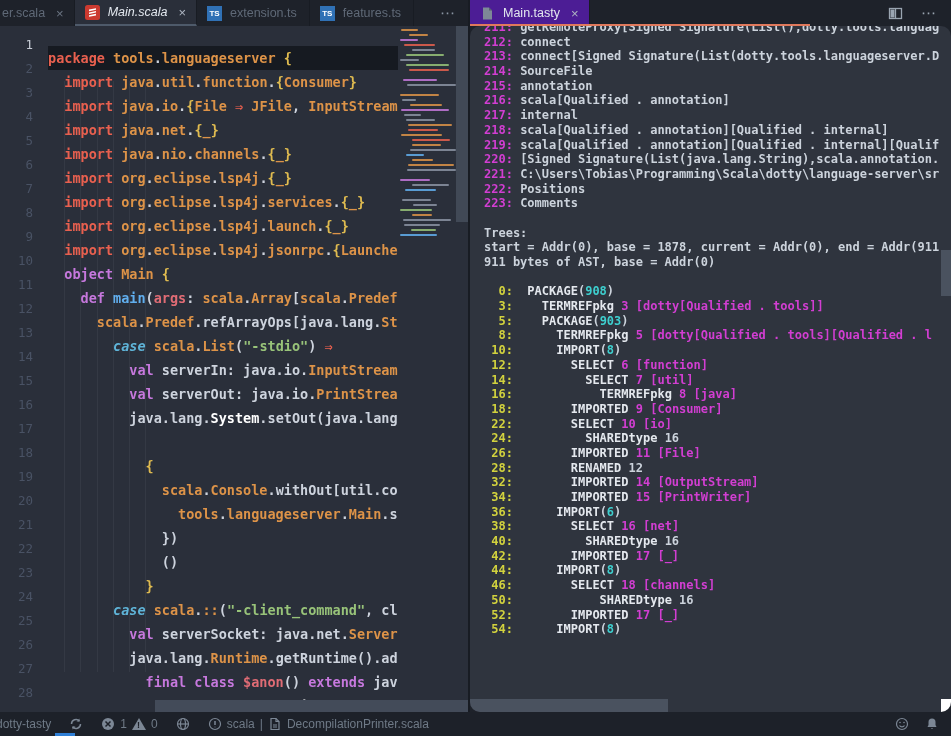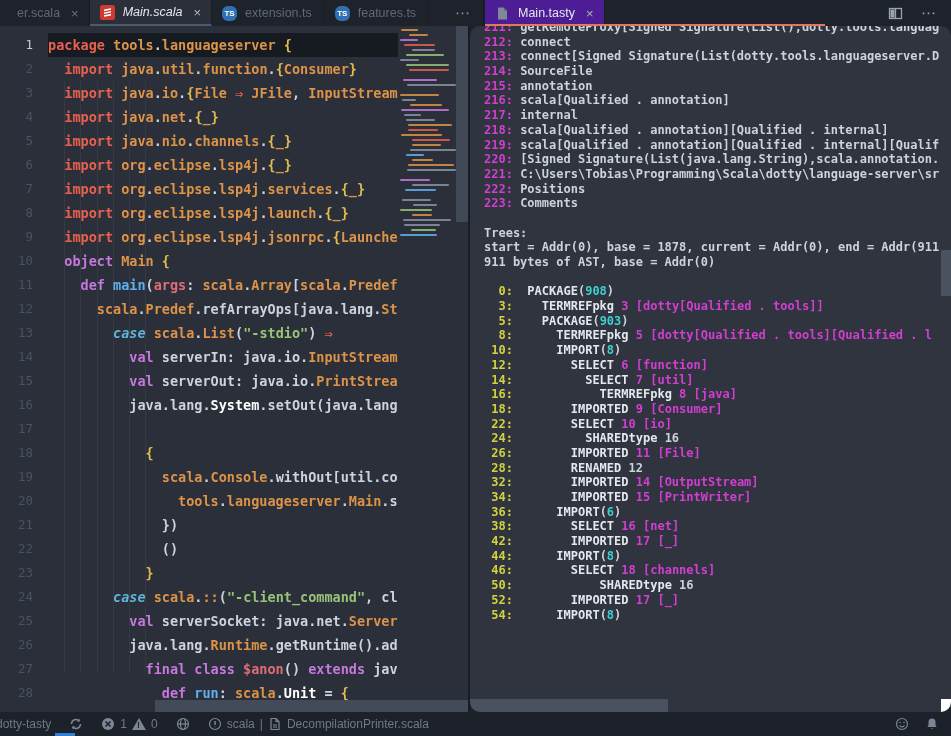--- a/index.html
+++ b/index.html
@@ -1,53 +1,53 @@
 <!DOCTYPE html>
 <html><head>
 <meta charset="utf-8">
 <style>
   * { margin:0; padding:0; box-sizing:border-box; }
   html,body { width:951px; height:736px; overflow:hidden; background:#1e222a;
               font-family:"Liberation Sans", sans-serif; }
   .window { width:951px; height:736px; display:flex; flex-direction:column; position:relative; }
 
   
-  .tabs-row { height:26px; display:flex; background:#1e222a; flex:none;padding-left:15px; }
+  .tabs-row { height:26px; display:flex; background:#1e222a; flex:none; }
   .tab-group { display:flex; align-items:stretch; position:relative; }
   .tab-group.left { width:470px; border-right:2px solid #181c23; }
   .tab-group.right { flex:1; }
   .tab { display:flex; align-items:center; padding:0 10px; font-size:12.5px; color:#5f6977;
          background:#1e222a; border-right:1px solid #181c23; cursor:pointer; white-space:nowrap; }
   .tab.active-left { background:#2a2f3a; color:#e3e8ef; border-bottom:2px solid #4e5a6a; }
   .tab.active-right { background:#4c1d95; color:#e3e8ef; }
   .tab.italic .tab-label { font-style:italic; }
   .tab.clip { margin-left:-20px; padding-left:20px; }
   .tab-label { margin:0 2px; }
   .tab-close { margin-left:9px; font-size:13px; color:#6a7482; line-height:1; }
   .tab.active-left .tab-close, .tab.active-right .tab-close { color:#aeb6c2; }
   .tab-icon { width:15px; height:15px; margin-right:6px; flex:none; display:inline-block; }
-  .ts-badge { width:15px; height:15px; background:#3071b5; border-radius:6px; color:#fff;
+  .ts-badge { width:15px; height:15px; background:#3071b5; border-radius:0; color:#fff;
               font-size:8px; font-weight:bold; display:flex; align-items:center; justify-content:center; }
   .more-btn { margin-left:auto; color:#8a94a2; font-size:15px; display:flex; align-items:center;
               padding:0 12px; cursor:pointer; letter-spacing:1px; }
   .right-actions { margin-left:auto; display:flex; align-items:center; gap:4px; padding-right:8px; }
   .action-btn { color:#9aa5b1; display:flex; align-items:center; padding:0 7px; cursor:pointer; font-size:15px; }
   .active-underline-right { position:absolute; left:0; bottom:0; width:340px; height:2px; background:#e0795c; }
 
   
   .main { flex:1; display:flex; position:relative; min-height:0; }
 
   .left-editor { width:470px; position:relative; background:#2a2f3a; overflow:hidden;
                  border-right:2px solid #181c23; flex:none; }
   .gutter { position:absolute; left:0; top:0; bottom:12px; width:48px; padding-top:7px;
             font-family:"DejaVu Sans Mono", monospace; font-size:12.5px; color:#495264; }
   .gutter .ln { height:24px; line-height:24px; text-align:right; padding-right:15px; }
   .gutter .ln.cur { color:#c8cdd6; }
   .code { position:absolute; left:48px; top:0; width:350px; bottom:12px; overflow:hidden;
-          padding-top:7px; font-family:"DejaVu Sans Mono", monospace; font-size:13.5px; font-weight:bold; }
+          padding-top:20px; font-family:"DejaVu Sans Mono", monospace; font-size:13.5px; font-weight:bold; }
   .code .line { height:24px; line-height:24px; white-space:pre; color:#cdd3dd; }
   .code .line.cur { background:#161a21; }
   .indent-guides { position:absolute; left:48px; top:55px; bottom:40px; width:350px; pointer-events:none; }
   .indent-guides i { position:absolute; top:0; bottom:0; width:1px; background:rgba(255,255,255,0.05); }
 
   .kw { color:#e8604f; } .id { color:#dd9348; } .br { color:#dfbb50; }
   .pu { color:#c678dd; } .fn { color:#61afef; } .pr { color:#e06c75; }
   .st { color:#98c379; } .cy { color:#ffffff; } .pl { color:#cdd3dd; }
   .ca { color:#5fb4d8; font-style:italic; } .ar { color:#e8604f; }
 
@@ -293,20 +293,21 @@
           <div class="row"><span class="a"> 16:</span><span class="w">            </span><span class="t">TERMREFpkg</span><span class="w"> </span><span class="m">8</span><span class="w"> </span><span class="m">[java]</span></div>
           <div class="row"><span class="a"> 18:</span><span class="w">        </span><span class="t">IMPORTED</span><span class="w"> </span><span class="m">9</span><span class="w"> </span><span class="m">[Consumer]</span></div>
           <div class="row"><span class="a"> 22:</span><span class="w">        </span><span class="t">SELECT</span><span class="w"> </span><span class="m">10</span><span class="w"> </span><span class="m">[io]</span></div>
           <div class="row"><span class="a"> 24:</span><span class="w">          </span><span class="t">SHAREDtype</span><span class="w"> </span><span class="w">16</span></div>
           <div class="row"><span class="a"> 26:</span><span class="w">        </span><span class="t">IMPORTED</span><span class="w"> </span><span class="m">11</span><span class="w"> </span><span class="m">[File]</span></div>
           <div class="row"><span class="a"> 28:</span><span class="w">        </span><span class="t">RENAMED</span><span class="w"> </span><span class="w">12</span></div>
           <div class="row"><span class="a"> 32:</span><span class="w">        </span><span class="t">IMPORTED</span><span class="w"> </span><span class="m">14</span><span class="w"> </span><span class="m">[OutputStream]</span></div>
           <div class="row"><span class="a"> 34:</span><span class="w">        </span><span class="t">IMPORTED</span><span class="w"> </span><span class="m">15</span><span class="w"> </span><span class="m">[PrintWriter]</span></div>
           <div class="row"><span class="a"> 36:</span><span class="w">      </span><span class="t">IMPORT</span><span class="w">(</span><span class="l">6</span><span class="w">)</span></div>
           <div class="row"><span class="a"> 38:</span><span class="w">        </span><span class="t">SELECT</span><span class="w"> </span><span class="m">16</span><span class="w"> </span><span class="m">[net]</span></div>
+          <div class="row"><span class="a"> 40:</span><span class="w">          </span><span class="t">SHAREDtype</span><span class="w"> </span><span class="w">16</span></div>
           <div class="row"><span class="a"> 42:</span><span class="w">        </span><span class="t">IMPORTED</span><span class="w"> </span><span class="m">17</span><span class="w"> </span><span class="m">[_]</span></div>
           <div class="row"><span class="a"> 44:</span><span class="w">      </span><span class="t">IMPORT</span><span class="w">(</span><span class="l">8</span><span class="w">)</span></div>
           <div class="row"><span class="a"> 46:</span><span class="w">        </span><span class="t">SELECT</span><span class="w"> </span><span class="m">18</span><span class="w"> </span><span class="m">[channels]</span></div>
           <div class="row"><span class="a"> 50:</span><span class="w">            </span><span class="t">SHAREDtype</span><span class="w"> </span><span class="w">16</span></div>
           <div class="row"><span class="a"> 52:</span><span class="w">        </span><span class="t">IMPORTED</span><span class="w"> </span><span class="m">17</span><span class="w"> </span><span class="m">[_]</span></div>
           <div class="row"><span class="a"> 54:</span><span class="w">      </span><span class="t">IMPORT</span><span class="w">(</span><span class="l">8</span><span class="w">)</span></div>
         </div>
       <div class="vscroll-right">
         <div class="thumb"></div>
       </div>

